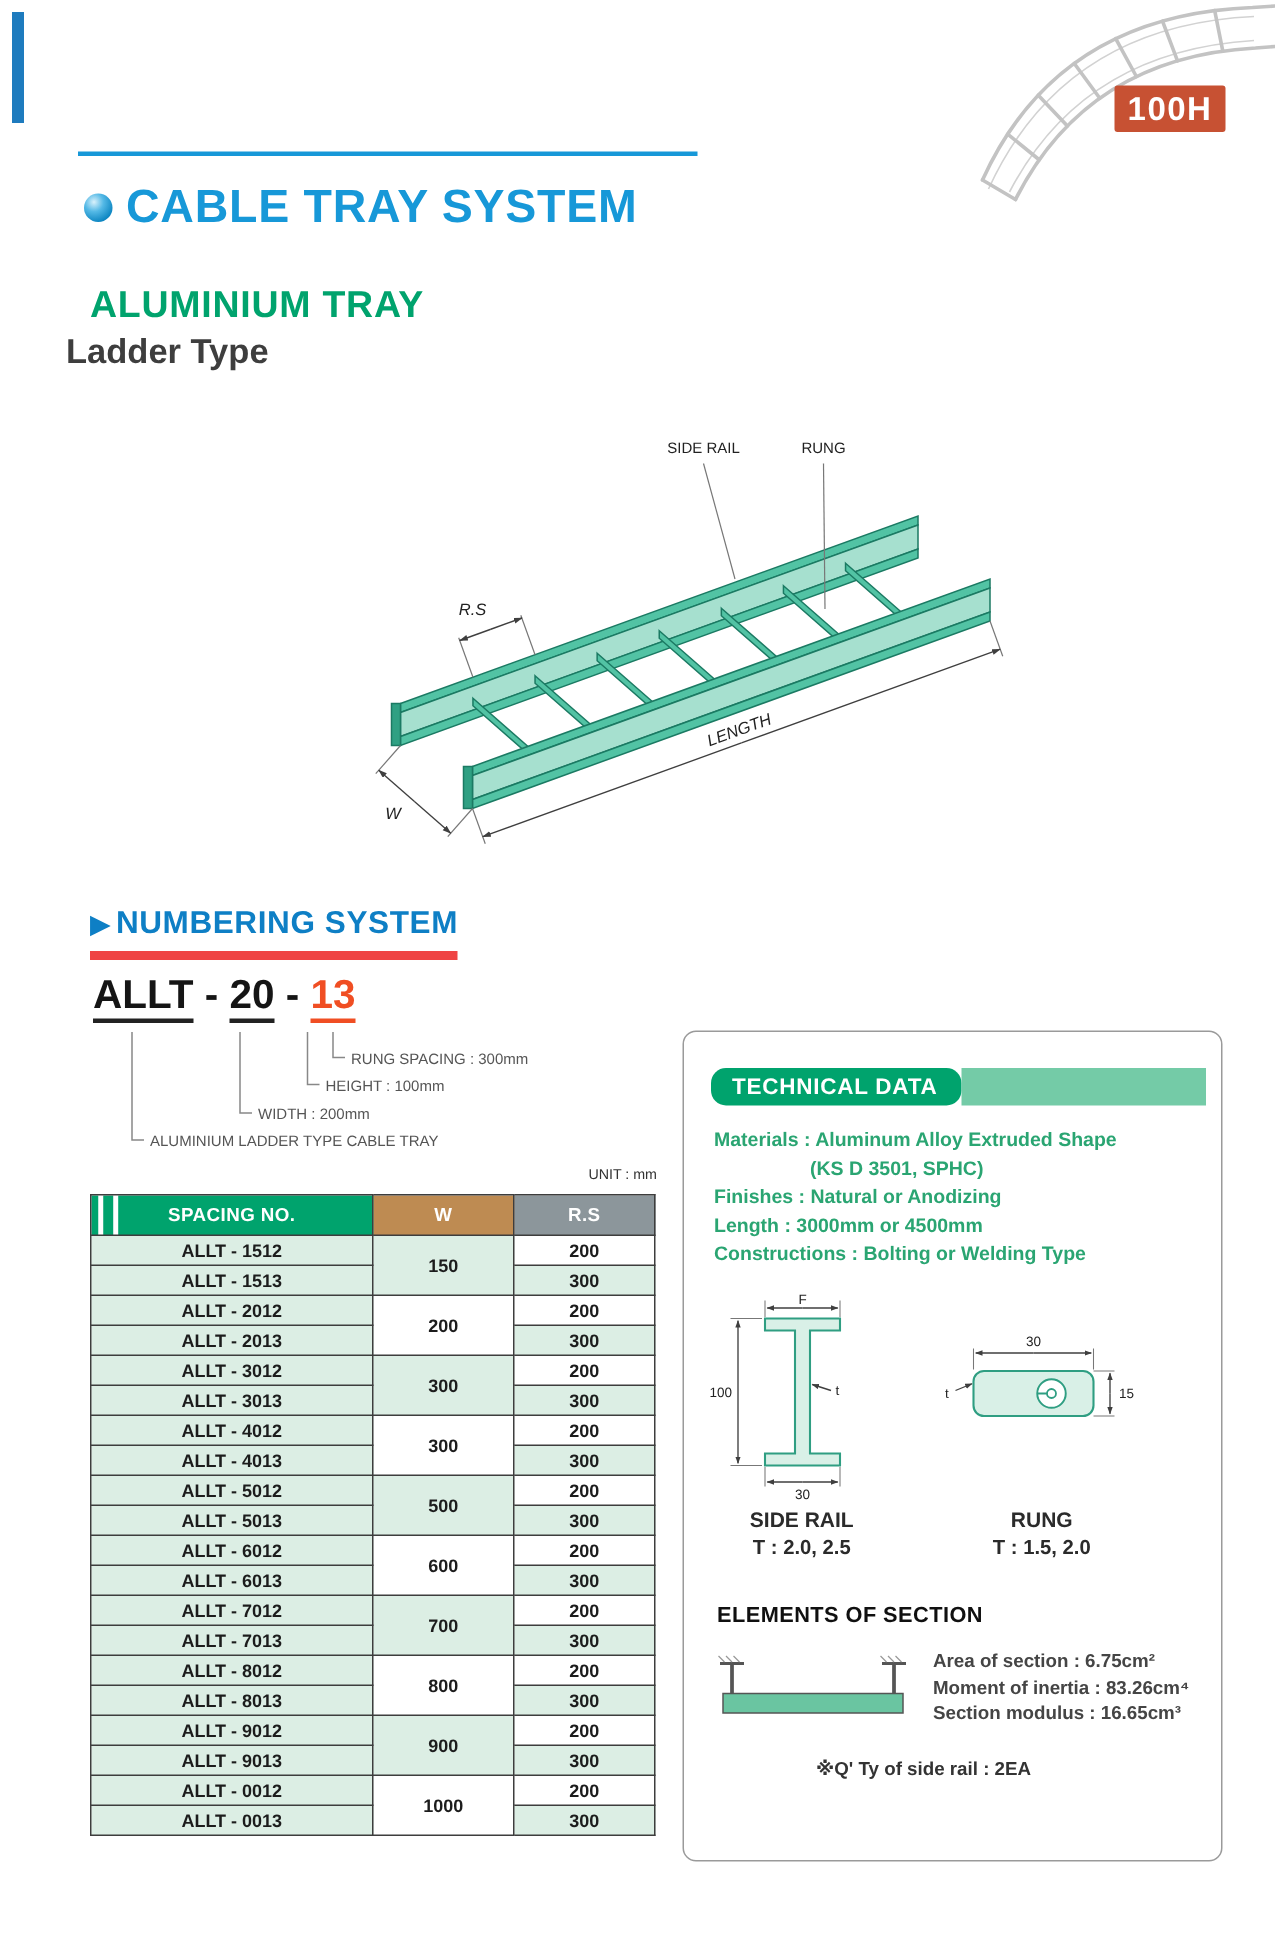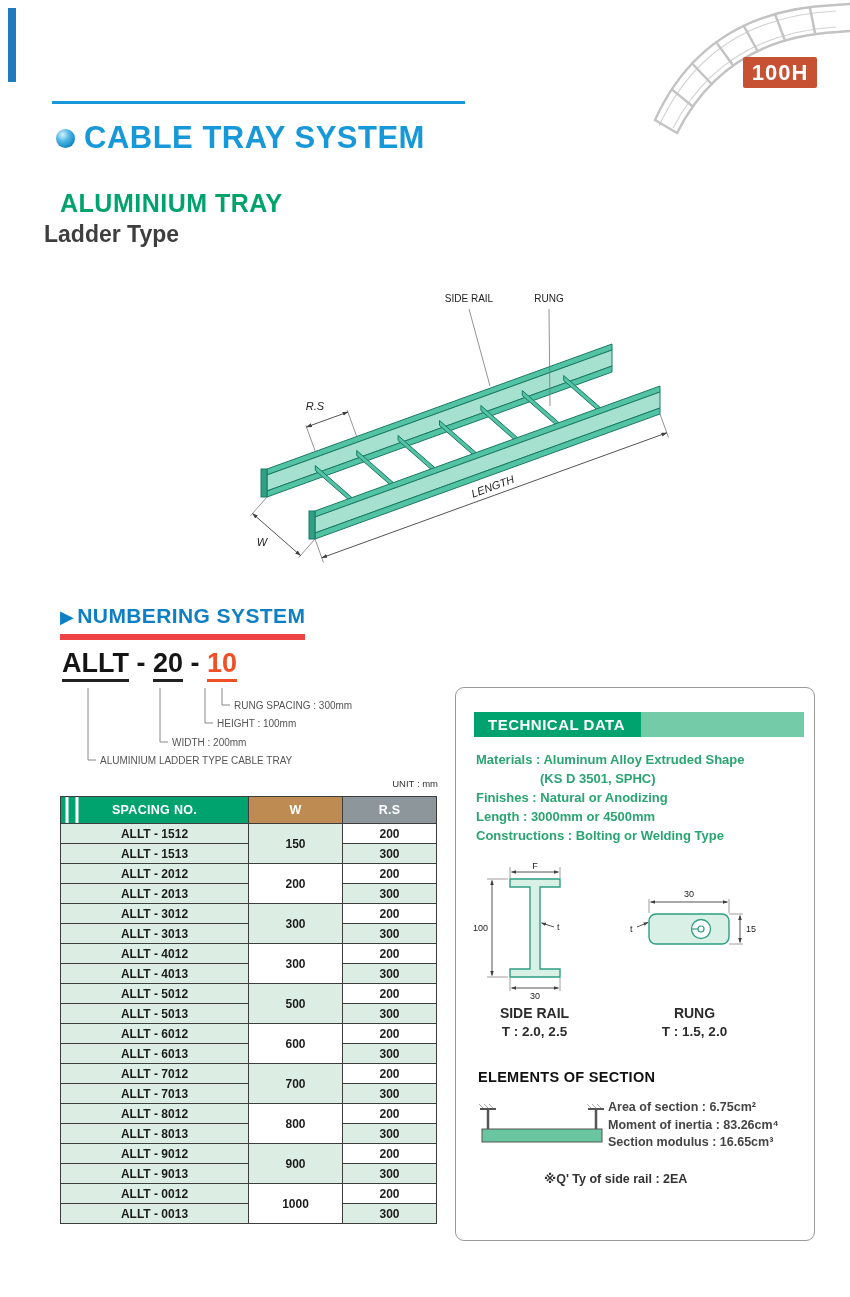--- a/index.html
+++ b/index.html
@@ -55,35 +55,35 @@
   .catalog-table td { height:20px; font-size:12px; font-weight:bold; color:#1c1c1c; text-align:center; }
   .cell-catalog { background:#DCEEE4; }
   .bg-green { background:#DCEEE4; }
   .bg-white { background:#ffffff; }
 
   
   .tech-panel { position:absolute; left:455px; top:687px; width:360px; height:554px;
                 border:1.5px solid #9a9a9a; border-radius:9px; background:#fff; }
   .tech-banner { margin:24px 10px 0 18px; height:25px; display:flex; }
   .tech-banner-main { background:#00A36D; color:#fff; font-size:15px; font-weight:bold; letter-spacing:0.5px;
-                      padding:0 16px 0 14px; display:flex; align-items:center; white-space:nowrap; }
+                      padding:0 16px 0 14px; display:flex; align-items:center; white-space:nowrap;border-radius:10px; }
   .tech-banner-tail { flex:1; background:#74CBA7; }
   .tech-specs { margin:13px 10px 0 20px; color:#2AA572; font-weight:bold; font-size:13px; line-height:19px; }
   .tech-specs .indent { padding-left:64px; }
   .sections-row { display:flex; margin:14px 0 0 16px; gap:30px; }
   .section-block { display:flex; flex-direction:column; align-items:center; }
   .section-label { font-size:14px; font-weight:bold; color:#2b2b2b; margin-top:4px; }
   .section-t { font-size:13.5px; font-weight:bold; color:#2b2b2b; margin-top:3px; }
   .profile { fill:#D9F0E7; stroke:#2F9E82; stroke-width:1.4; }
   .hole { fill:#ffffff; stroke:#2F9E82; stroke-width:1.3; }
   .sdim { stroke:#3f3f3f; stroke-width:0.9; fill:none; }
   .sthin { stroke:#777; stroke-width:0.7; fill:none; }
   .stext { font-size:9px; fill:#222; }
   .elements-heading { margin:30px 0 0 22px; font-size:14.5px; font-weight:bold; color:#101010; letter-spacing:0.3px; }
-  .elements-row { display:flex; margin:12px 0 0 20px; align-items:flex-start; }
+  .elements-row { display:flex; margin:12px 0 0 20px; gap:14px; align-items:flex-start; }
   .el-base { fill:#6AC5A1; stroke:#555; stroke-width:1; }
   .el-post { stroke:#555; stroke-width:2.5; }
   .el-cap { stroke:#555; stroke-width:2; }
   .el-hatch { stroke:#999; stroke-width:0.8; }
   .elements-lines { font-size:12.5px; font-weight:bold; color:#454545; line-height:17.5px; margin-top:2px; }
   .elements-note { margin:16px 0 0 88px; font-size:12.5px; font-weight:bold; color:#333; }
 </style>
 </head>
 <body>
 
@@ -160,21 +160,21 @@
 
     <line class="thin" x1="93" y1="255" x2="101.5" y2="278.5"></line>
     <line class="thin" x1="438" y1="130" x2="446.5" y2="153.5"></line>
     <line class="dim" x1="272.3" y1="211.3" x2="99.8" y2="273.8" marker-end="url(#arr)"></line>
     <line class="dim" x1="272.3" y1="211.3" x2="444.8" y2="148.8" marker-end="url(#arr)"></line>
     <text class="dimlbl" x="272" y="206" text-anchor="middle" transform="rotate(-20 272 206)">LENGTH</text>
   </svg>
 
   <div class="numbering-heading"><span class="tri">▶</span><span>NUMBERING SYSTEM</span></div>
 
-  <div class="code-line"><span class="seg">ALLT</span><span> - </span><span class="seg">20</span><span> - </span><span class="seg seg-red">10</span></div>
+  <div class="code-line"><span class="seg">ALLT</span><span> - </span><span class="seg">20</span><span> - </span><span class="seg seg-red">13</span></div>
 
   <svg class="numbering-svg" width="400" height="90" viewBox="0 0 400 90">
     <polyline points="162,0 162,17 170,17" fill="none" stroke="#888" stroke-width="1"></polyline>
     <text class="nlbl" x="174" y="21">RUNG SPACING : 300mm</text>
     <polyline points="145,0 145,35 153,35" fill="none" stroke="#888" stroke-width="1"></polyline>
     <text class="nlbl" x="157" y="39">HEIGHT : 100mm</text>
     <polyline points="100,0 100,54 108,54" fill="none" stroke="#888" stroke-width="1"></polyline>
     <text class="nlbl" x="112" y="58">WIDTH : 200mm</text>
     <polyline points="28,0 28,72 36,72" fill="none" stroke="#888" stroke-width="1"></polyline>
     <text class="nlbl" x="40" y="76">ALUMINIUM LADDER TYPE CABLE TRAY</text>

